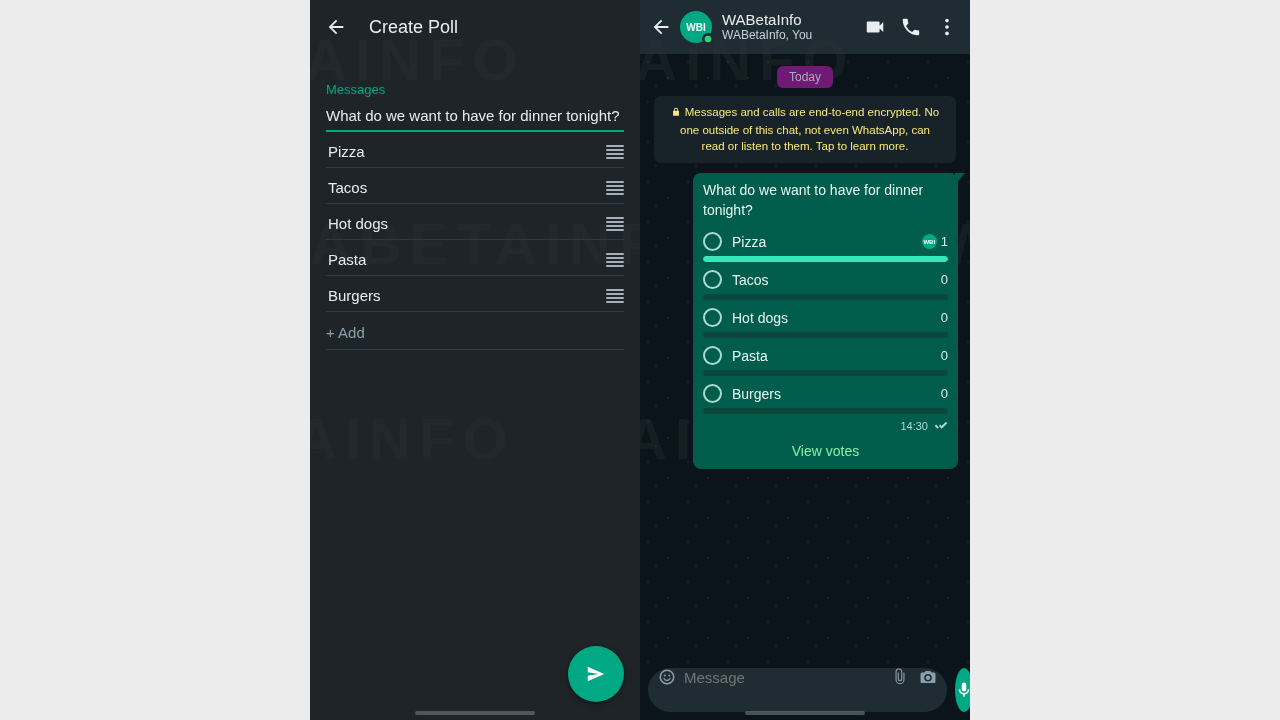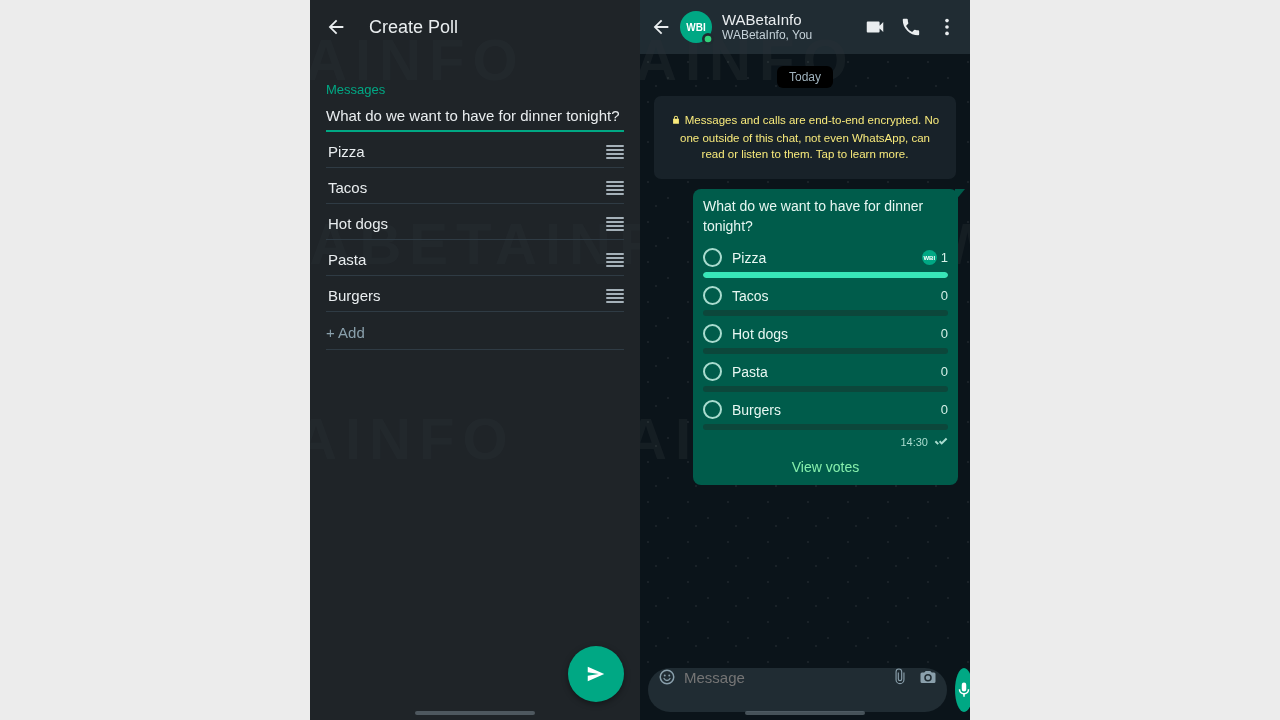--- a/index.html
+++ b/index.html
@@ -49,22 +49,22 @@
   .right .hdr{height:54px;display:flex;align-items:center;padding:0 10px;background:var(--bg-header)}
   .avatar{width:32px;height:32px;border-radius:50%;background:var(--teal);display:flex;align-items:center;justify-content:center;color:#fff;font-size:10px;font-weight:700;margin-right:10px;position:relative}
   .av-badge{position:absolute;right:-2px;bottom:-2px;width:12px;height:12px;border-radius:50%;background:#1e2a30;display:flex;align-items:center;justify-content:center}
   .av-badge svg{width:8px;height:8px;fill:#33d17a}
   .ctitle{font-size:15px;font-weight:500;line-height:1.1}
   .csub{font-size:12px;color:#c4d1d8}
   .spc{flex:1}
   .hdr-ico{margin-left:10px;display:flex;align-items:center;justify-content:center;width:26px}
   .chat-area{position:absolute;top:54px;bottom:56px;left:0;right:0;padding:10px 10px 0 10px;overflow:hidden}
   .doodle{position:absolute;inset:0;opacity:.06;background:radial-gradient(circle at 20% 20%,#fff 1px,transparent 1px),radial-gradient(circle at 70% 60%,#fff 1px,transparent 1px),radial-gradient(circle at 40% 80%,#fff 1px,transparent 1px);background-size:40px 40px}
-  .day-chip{margin:2px auto 8px auto;width:max-content;background:#000000;color:#9fb2bd;font-size:12px;padding:4px 12px;border-radius:6px;position:relative}
-  .enc{background:var(--banner-bg);color:var(--banner-text);font-size:11.5px;line-height:1.45;padding:16px 14px;border-radius:7px;margin:0 4px 10px 4px;text-align:center;position:relative}
+  .day-chip{margin:2px auto 8px auto;width:max-content;background:#701a75;color:#9fb2bd;font-size:12px;padding:4px 12px;border-radius:6px;position:relative}
+  .enc{background:var(--banner-bg);color:var(--banner-text);font-size:11.5px;line-height:1.45;padding:8px 14px;border-radius:7px;margin:0 4px 10px 4px;text-align:center;position:relative}
   .lock{display:inline-block;vertical-align:-1px;margin-right:4px}
   .bubble{background:var(--bubble);border-radius:8px;margin:0 2px 0 auto;width:265px;padding:8px 10px 6px 10px;color:#e7f7f2;font-size:14px;position:relative}
   .bubble .tail{position:absolute;top:0;right:-7px;width:0;height:0;border-top:0 solid transparent;border-left:10px solid var(--bubble);border-bottom:12px solid transparent}
   .bubble .q{margin-bottom:12px;line-height:1.4}
   .popt{display:flex;align-items:center;margin:8px 0 2px 0}
   .ring{width:19px;height:19px;border:2px solid #a9dccf;border-radius:50%;margin-right:10px;flex-shrink:0}
   .pname{flex:1;font-size:14px}
   .pcount{font-size:13px;color:#d4efe7;display:flex;align-items:center;gap:4px}
   .mini-av{width:15px;height:15px;border-radius:50%;background:var(--teal);display:inline-flex;align-items:center;justify-content:center;font-size:6px;font-weight:700;color:#fff}
   .pbar{height:6px;background:#0c473b;border-radius:3px;margin:5px 0 0 0;overflow:hidden}

